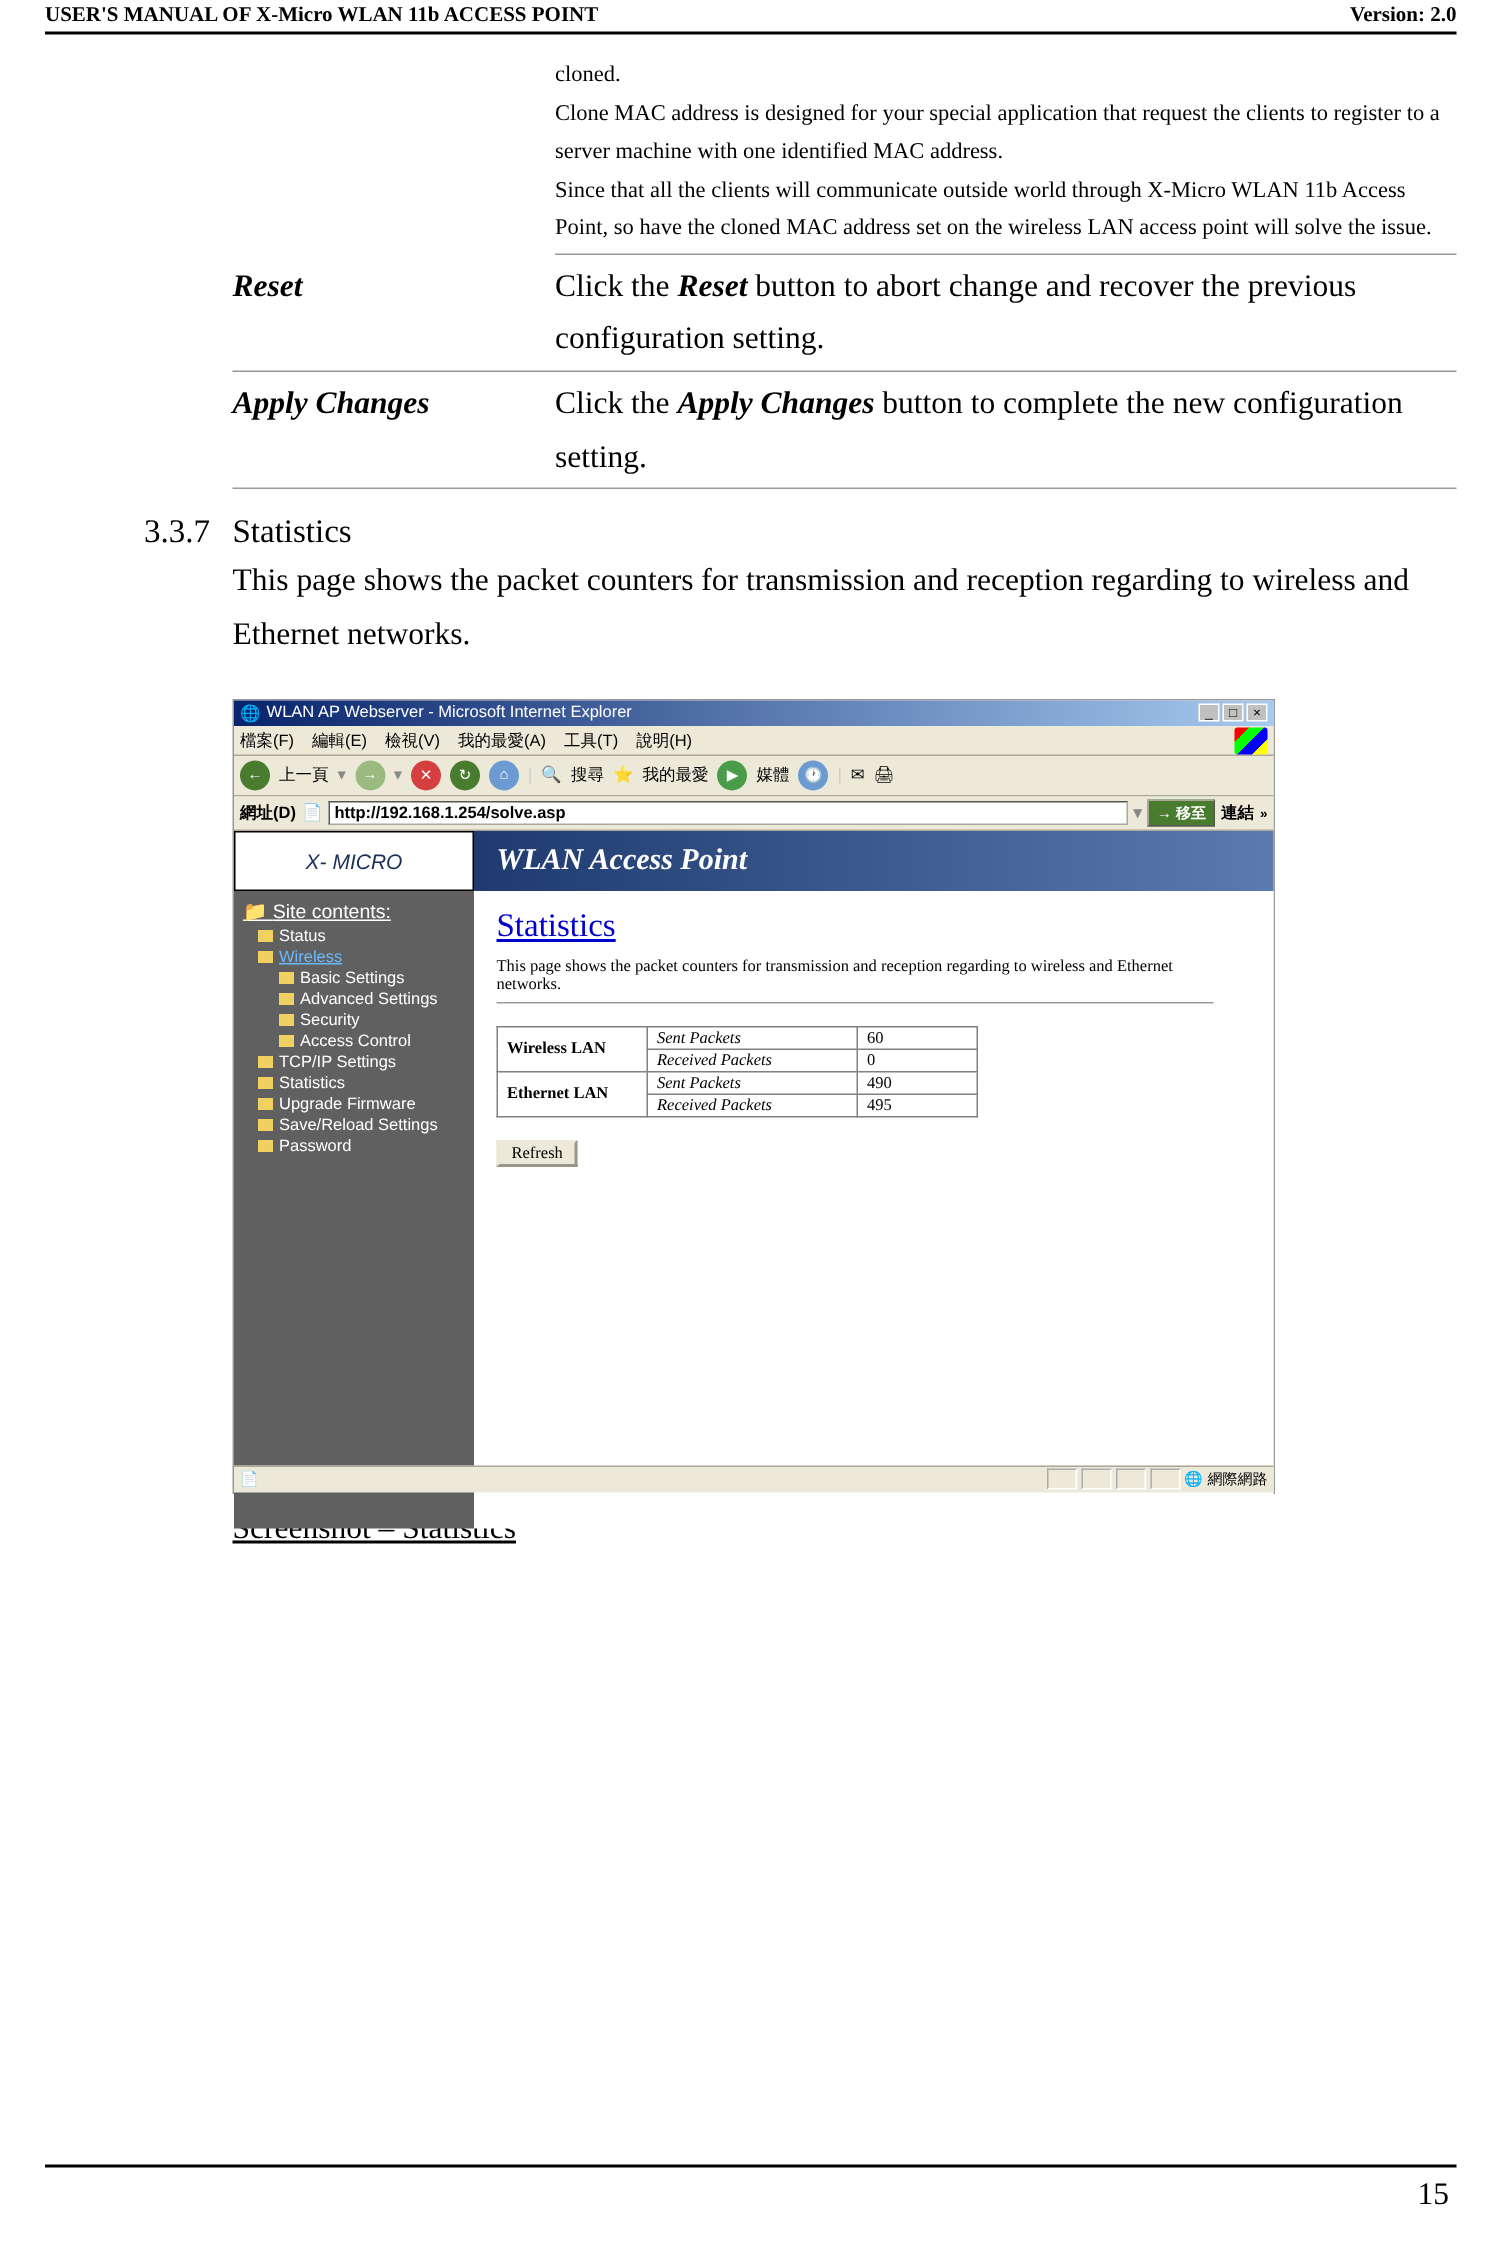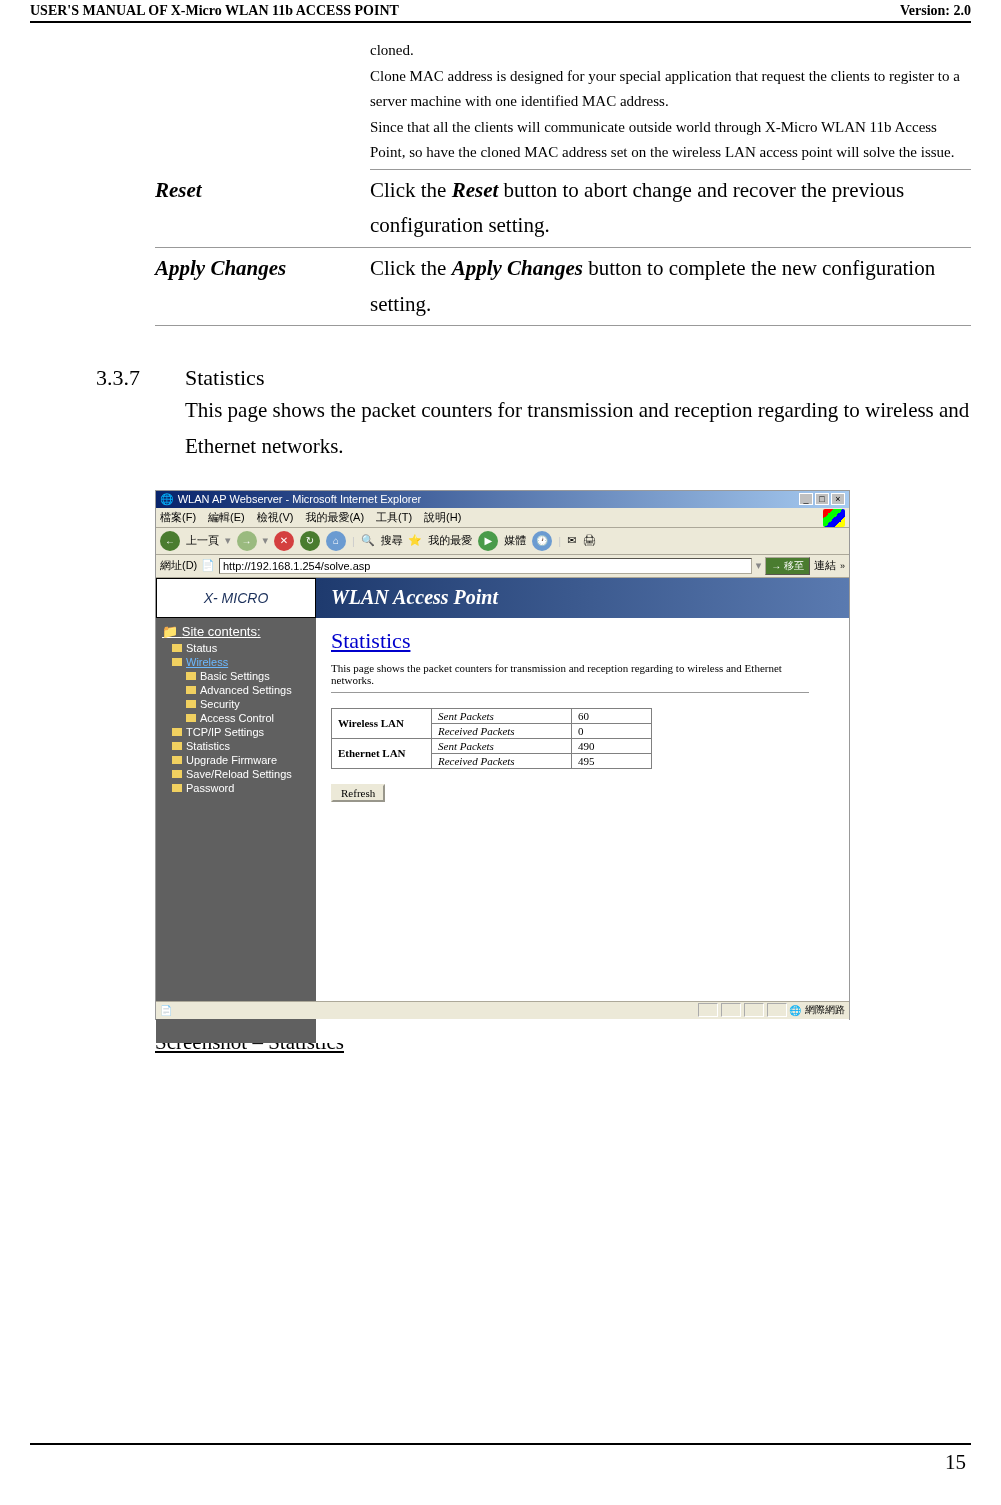--- a/index.html
+++ b/index.html
@@ -48,23 +48,22 @@
     }
     .indented-block {
       margin-left: 340px;
       width: calc(100% - 340px);
       font-size: 15px;
       line-height: 1.7;
       border-bottom: 1px solid #999;
       padding-bottom: 3px;
     }
     .section {
-      margin-top: 39px;
-      display: flex;
-      gap: 30px;
+      margin-top: 15px;
+      display: flex;
     }
     .section-number {
       width: 125px;
       font-size: 22px;
       text-align: right;
       padding-right: 15px;
     }
     .section-body {
       flex: 1;
     }
@@ -149,20 +148,21 @@
       color: #fff;
     }
     .ie-addressbar {
       background: #ece9d8;
       font-size: 11px;
       padding: 2px 4px;
       display: flex;
       align-items: center;
       gap: 4px;
       border-bottom: 1px solid #aca899;
+      font-weight: bold;
     }
     .ie-address-input {
       flex: 1;
       background: #fff;
       border: 1px inset #aca899;
       padding: 1px 3px;
       font-size: 11px;
     }
     .ie-go-btn {
       background: #4a7c2f;

